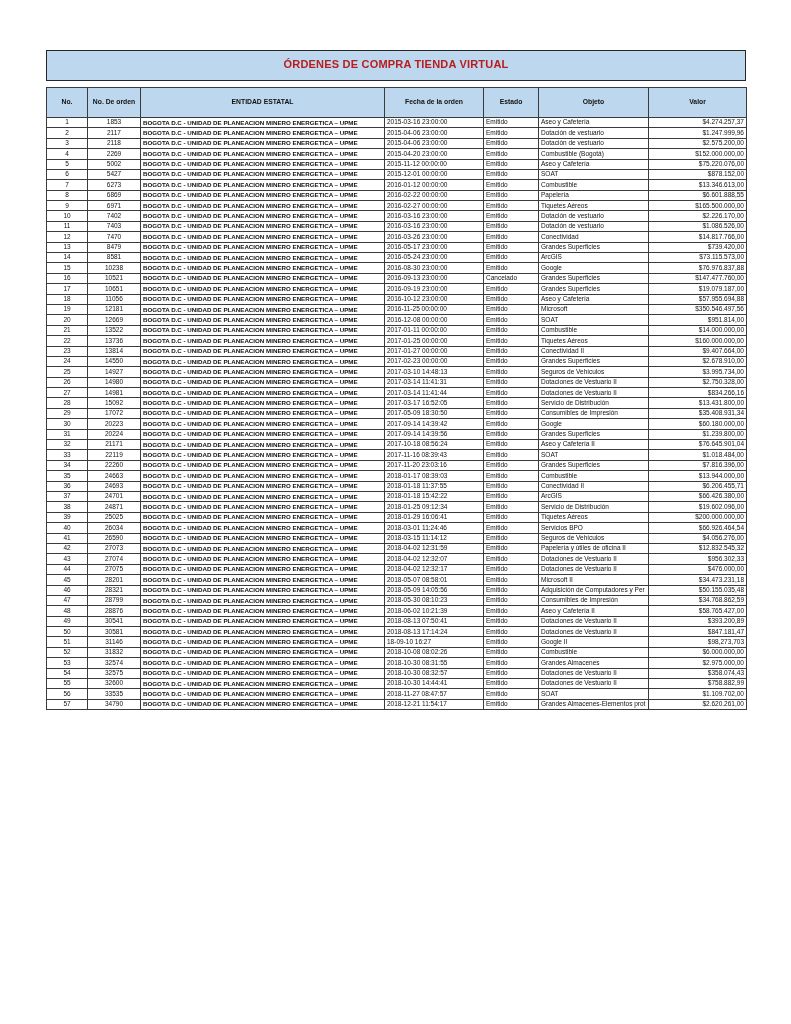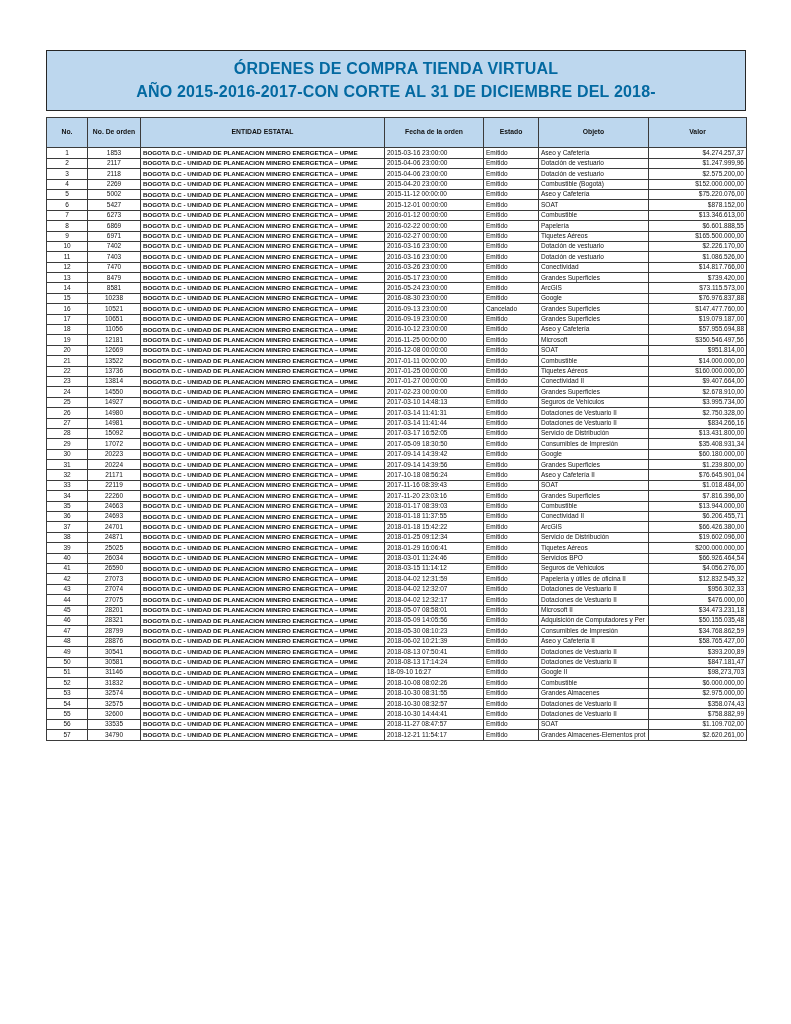--- a/index.html
+++ b/index.html
@@ -3,21 +3,21 @@
 <meta charset="utf-8">
 <style>
   html,body{margin:0;padding:0;background:#ffffff;}
   body{width:791px;height:1024px;font-family:"Liberation Sans",sans-serif;color:#111;position:relative;}
   .page{position:absolute;left:46px;top:50px;width:700px;}
   .title-banner{
     background:#BDD7EE;border:1.5px solid #262626;
     text-align:center;padding:6px 4px 7px 4px;margin-bottom:6px;
   }
   .title-banner div{
-    font-size:16px;font-weight:bold;color:#0369a1;line-height:1.45;
+    font-size:11px;font-weight:bold;color:#b91c1c;line-height:1.45;
     letter-spacing:0.2px;
   }
   table{border-collapse:collapse;table-layout:fixed;width:700px;}
   th,td{
     border:0.8px solid #3b3b3b;overflow:hidden;white-space:nowrap;
     font-size:6.5px;line-height:1;
   }
   thead th{
     background:#BDD7EE;font-weight:bold;text-align:center;
     height:27px;font-size:6.8px;color:#111;
@@ -30,21 +30,20 @@
   td.c-estado{text-align:left;}
   td.c-objeto{text-align:left;}
   td.c-valor{text-align:right;}
 </style>
 </head>
 <body>
 
 <div class="page">
   <div class="title-banner">
     <div>ÓRDENES DE COMPRA TIENDA VIRTUAL</div>
-    <div>AÑO 2015-2016-2017-CON CORTE AL 31 DE DICIEMBRE DEL 2018-</div>
   </div>
   <table>
     <colgroup>
       <col style="width:41px">
         <col style="width:53px">
         <col style="width:244px">
       <col style="width:99px">
         <col style="width:55px">
         <col style="width:110px">
       <col style="width:98px">

